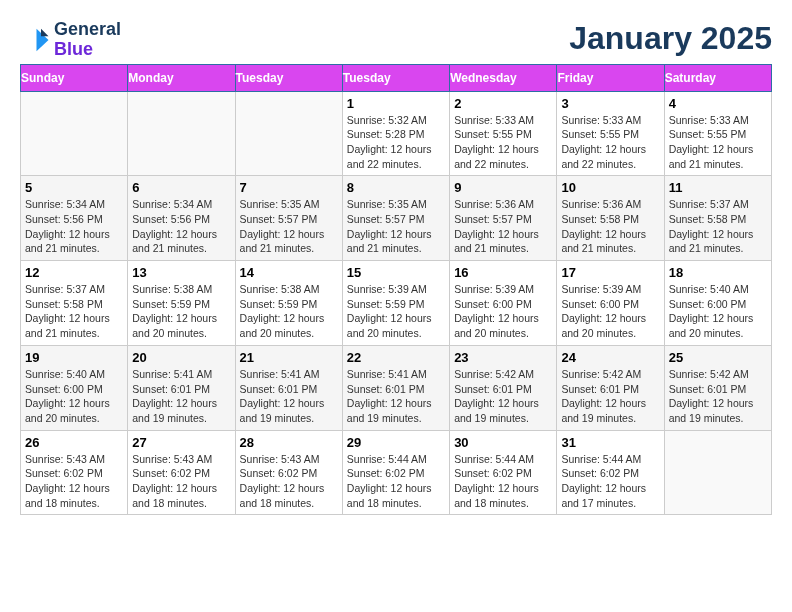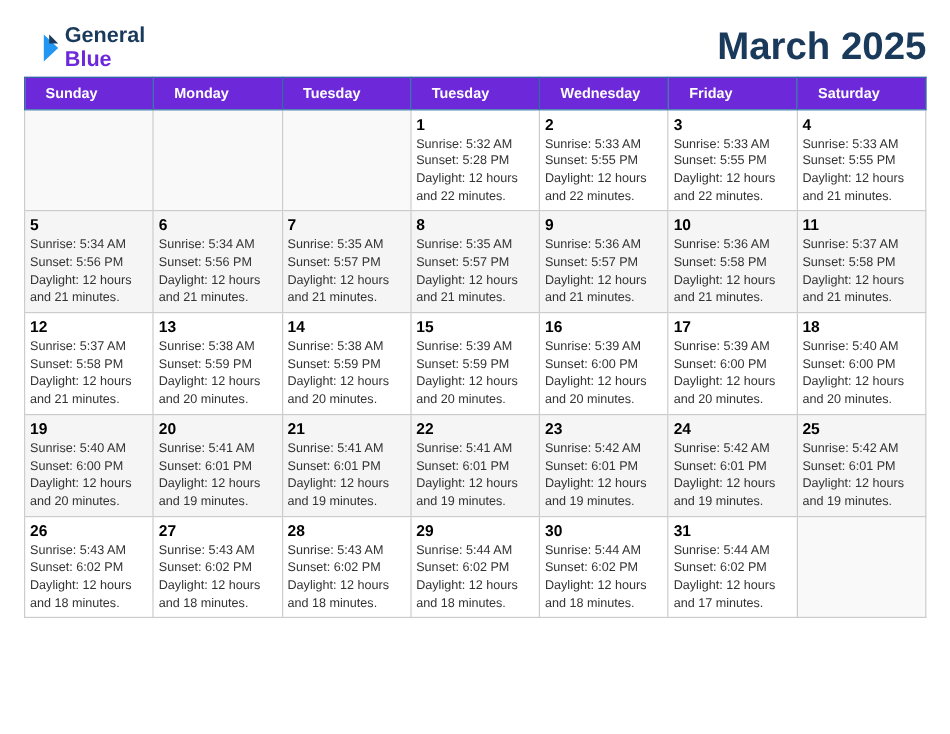--- a/index.html
+++ b/index.html
@@ -46,23 +46,23 @@
       font-size: 14px;
       color: #333;
       font-weight: bold;
     }
     table {
       width: 100%;
       border-collapse: collapse;
       font-size: 11px;
     }
     thead th {
-      background-color: #6d28d9;
+      background-color: #d946ef;
       color: #fff;
-      padding: 6px 17px;
+      padding: 6px 0;
       text-align: left;
       font-size: 12px;
       font-weight: bold;
       border: 1px solid #2e6da4;
     }
     tbody td {
       border: 1px solid #ccc;
       vertical-align: top;
       padding: 4px;
       width: calc(100%/7);
@@ -95,21 +95,21 @@
     <svg class="logo-icon" viewBox="0 0 40 40">
       <polygon points="22,5 38,20 22,35" fill="#2196f3"></polygon>
       <polygon points="28,5 38,15 28,15" fill="#1a3a5c"></polygon>
     </svg>
     <div class="logo-text">
       <div>General</div>
       <div><span>Blue</span></div>
     </div>
   </div>
   <div class="title-area">
-    <div class="month-title">March 2025</div>
+    <div class="month-title">January 2025</div>
   </div>
 </div>
 
 <table>
   <thead>
     <tr>
     <th>Sunday</th>
         <th>Monday</th>
         <th>Tuesday</th>
         <th>Tuesday</th>

